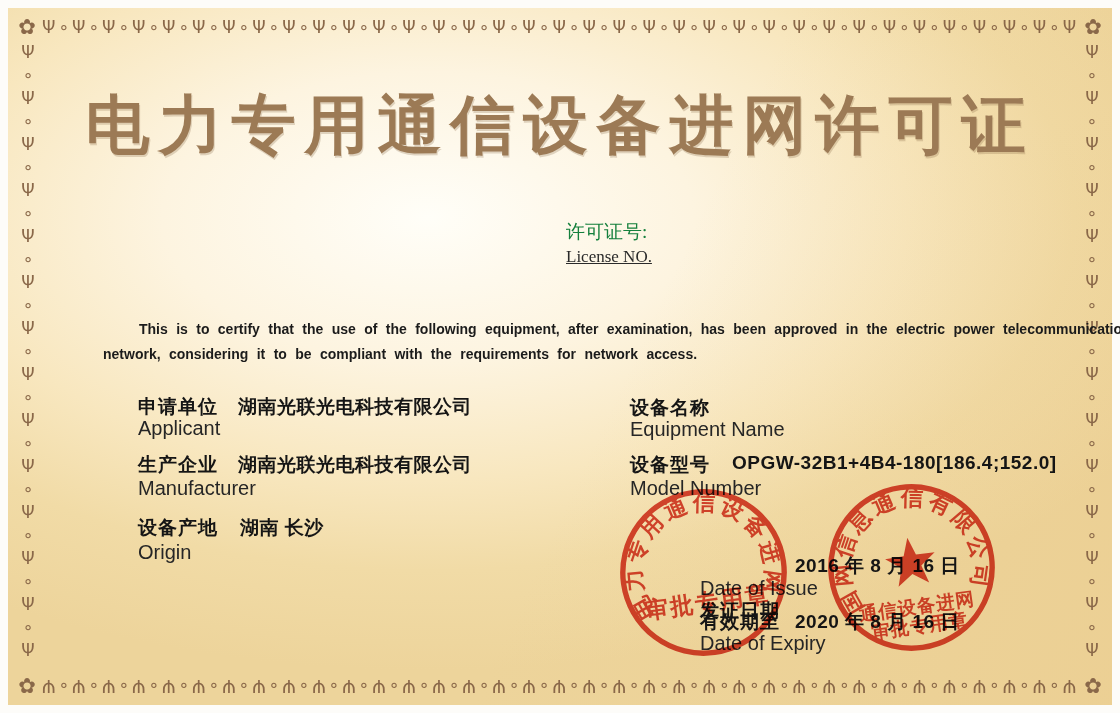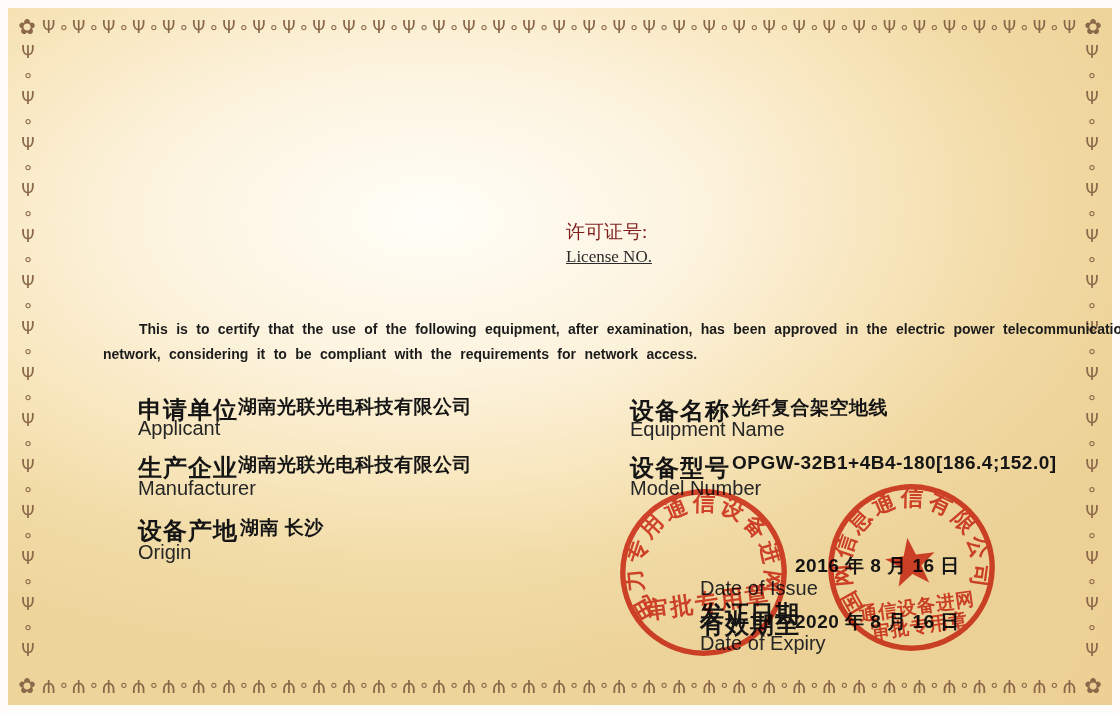--- a/index.html
+++ b/index.html
@@ -25,33 +25,33 @@
   .corner-tl{left:13px;top:13px;} .corner-tr{right:13px;top:13px;}
   .corner-bl{left:13px;bottom:13px;} .corner-br{right:13px;bottom:13px;}
 
   .title{position:absolute;top:82px;left:0;width:100%;text-align:center;
     font-size:64px;font-weight:bold;color:#9c7a55;letter-spacing:9px;
     text-shadow:1px 2px 0 rgba(130,98,64,0.25);}
   .subtitle{position:absolute;top:176px;left:0;width:100%;text-align:center;
     font-size:17px;font-weight:bold;color:#161616;word-spacing:6px;letter-spacing:0.2px;}
 
   .lic-label-zh{position:absolute;left:566px;top:219px;font-family:"Liberation Serif",serif;
-    font-size:19px;color:#7f1d1d;}
+    font-size:19px;color:#15803d;}
   .lic-label-en{position:absolute;left:566px;top:247px;font-family:"Liberation Serif",serif;
     font-size:17px;color:#2a2a2a;text-decoration:underline;}
   .lic-value{position:absolute;left:866px;top:229px;font-size:19px;font-weight:bold;color:#1c1c1c;letter-spacing:0.5px;}
 
   .stmt-zh{position:absolute;left:114px;top:283px;width:900px;font-size:23px;font-weight:bold;
     color:#1b1b1b;letter-spacing:0.5px;white-space:nowrap;}
   .stmt-en1{position:absolute;left:139px;top:321px;font-size:14px;font-weight:bold;color:#1b1b1b;
     word-spacing:4.5px;white-space:nowrap;}
   .stmt-en2{position:absolute;left:103px;top:346px;font-size:14px;font-weight:bold;color:#1b1b1b;
     word-spacing:4.5px;white-space:nowrap;}
 
-  .f-zh{position:absolute;font-size:24px;font-weight:bold;color:#151515;letter-spacing:1px;}
+  .f-zh{position:absolute;font-size:19px;font-weight:bold;color:#151515;letter-spacing:1px;}
   .f-en{position:absolute;font-size:20px;color:#262626;}
   .f-val{position:absolute;font-size:19px;font-weight:bold;color:#151515;letter-spacing:0.5px;white-space:nowrap;}
 
   .stamp{position:absolute;width:175px;height:175px;mix-blend-mode:multiply;opacity:0.92;z-index:6;}
   .stamp-left{left:616px;top:485px;transform:rotate(-8deg);}
   .stamp-right{left:824px;top:480px;transform:rotate(-8deg);}
   .stamp-ring{fill:none;stroke:#d73c2c;stroke-width:5.5;}
   .stamp-arc{fill:#d73c2c;font-size:23px;font-weight:bold;letter-spacing:2px;}
   .stamp-inner{fill:#d73c2c;font-size:24px;font-weight:bold;letter-spacing:2px;}
   .stamp-line{fill:#d73c2c;font-size:19px;font-weight:bold;letter-spacing:1px;}
@@ -66,20 +66,21 @@
 
   <div class="border-h border-top">Ψ∘Ψ∘Ψ∘Ψ∘Ψ∘Ψ∘Ψ∘Ψ∘Ψ∘Ψ∘Ψ∘Ψ∘Ψ∘Ψ∘Ψ∘Ψ∘Ψ∘Ψ∘Ψ∘Ψ∘Ψ∘Ψ∘Ψ∘Ψ∘Ψ∘Ψ∘Ψ∘Ψ∘Ψ∘Ψ∘Ψ∘Ψ∘Ψ∘Ψ∘Ψ∘Ψ∘Ψ∘Ψ∘Ψ∘Ψ∘Ψ∘Ψ∘Ψ∘Ψ∘Ψ∘Ψ∘</div>
   <div class="border-h border-bottom">Ψ∘Ψ∘Ψ∘Ψ∘Ψ∘Ψ∘Ψ∘Ψ∘Ψ∘Ψ∘Ψ∘Ψ∘Ψ∘Ψ∘Ψ∘Ψ∘Ψ∘Ψ∘Ψ∘Ψ∘Ψ∘Ψ∘Ψ∘Ψ∘Ψ∘Ψ∘Ψ∘Ψ∘Ψ∘Ψ∘Ψ∘Ψ∘Ψ∘Ψ∘Ψ∘Ψ∘Ψ∘Ψ∘Ψ∘Ψ∘Ψ∘Ψ∘Ψ∘Ψ∘Ψ∘Ψ∘</div>
   <div class="border-v border-left">Ψ∘Ψ∘Ψ∘Ψ∘Ψ∘Ψ∘Ψ∘Ψ∘Ψ∘Ψ∘Ψ∘Ψ∘Ψ∘Ψ∘Ψ∘Ψ∘Ψ∘Ψ∘Ψ∘Ψ∘Ψ∘Ψ∘Ψ∘Ψ∘</div>
   <div class="border-v border-right">Ψ∘Ψ∘Ψ∘Ψ∘Ψ∘Ψ∘Ψ∘Ψ∘Ψ∘Ψ∘Ψ∘Ψ∘Ψ∘Ψ∘Ψ∘Ψ∘Ψ∘Ψ∘Ψ∘Ψ∘Ψ∘Ψ∘Ψ∘Ψ∘</div>
   <div class="corner corner-tl">✿</div>
   <div class="corner corner-tr">✿</div>
   <div class="corner corner-bl">✿</div>
   <div class="corner corner-br">✿</div>
 
+  <div class="title txt">电力专用通信设备进网许可证</div>
 
   <div class="lic-label-zh txt">许可证号:</div>
   <div class="lic-label-en txt">License NO.</div>
 
   <div class="stmt-en1 txt">This is to certify that the use of the following equipment, after examination, has been approved in the electric power telecommunications</div>
   <div class="stmt-en2 txt">network, considering it to be compliant with the requirements for network access.</div>
 
   <div class="f-zh txt" style="left:138px;top:394px;">申请单位</div>
   <div class="f-en txt" style="left:138px;top:417px;">Applicant</div>
   <div class="f-val txt" style="left:238px;top:394px;">湖南光联光电科技有限公司</div>
@@ -87,21 +88,20 @@
   <div class="f-zh txt" style="left:138px;top:452px;">生产企业</div>
   <div class="f-en txt" style="left:138px;top:477px;">Manufacturer</div>
   <div class="f-val txt" style="left:238px;top:452px;">湖南光联光电科技有限公司</div>
 
   <div class="f-zh txt" style="left:138px;top:515px;">设备产地</div>
   <div class="f-en txt" style="left:138px;top:541px;">Origin</div>
   <div class="f-val txt" style="left:240px;top:515px;">湖南 长沙</div>
 
   <div class="f-zh txt" style="left:630px;top:395px;">设备名称</div>
   <div class="f-en txt" style="left:630px;top:418px;">Equipment Name</div>
-  <div class="f-val txt" style="left:732px;top:395px;">光纤复合架空地线</div>
 
   <div class="f-zh txt" style="left:630px;top:452px;">设备型号</div>
   <div class="f-en txt" style="left:630px;top:477px;">Model Number</div>
   <div class="f-val txt" style="left:732px;top:452px;">OPGW-32B1+4B4-180[186.4;152.0]</div>
 
   <div class="f-zh txt" style="left:700px;top:553px;margin-top:45px;">发证日期</div>
   <div class="f-en txt" style="left:700px;top:577px;">Date of Issue</div>
   <div class="f-val txt" style="left:795px;top:553px;">2016 年 8 月 16 日</div>
 
   <div class="f-zh txt" style="left:700px;top:609px;">有效期至</div>

